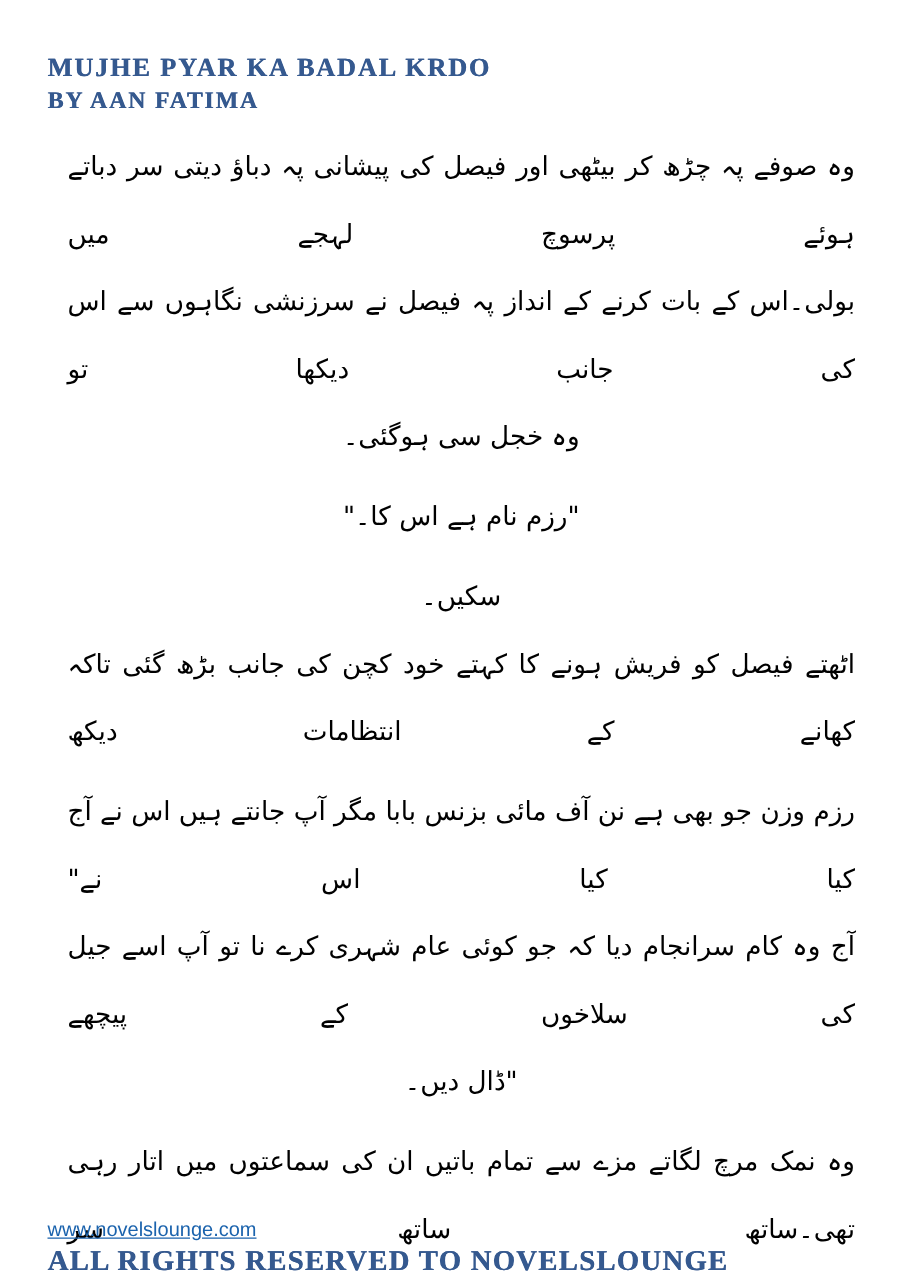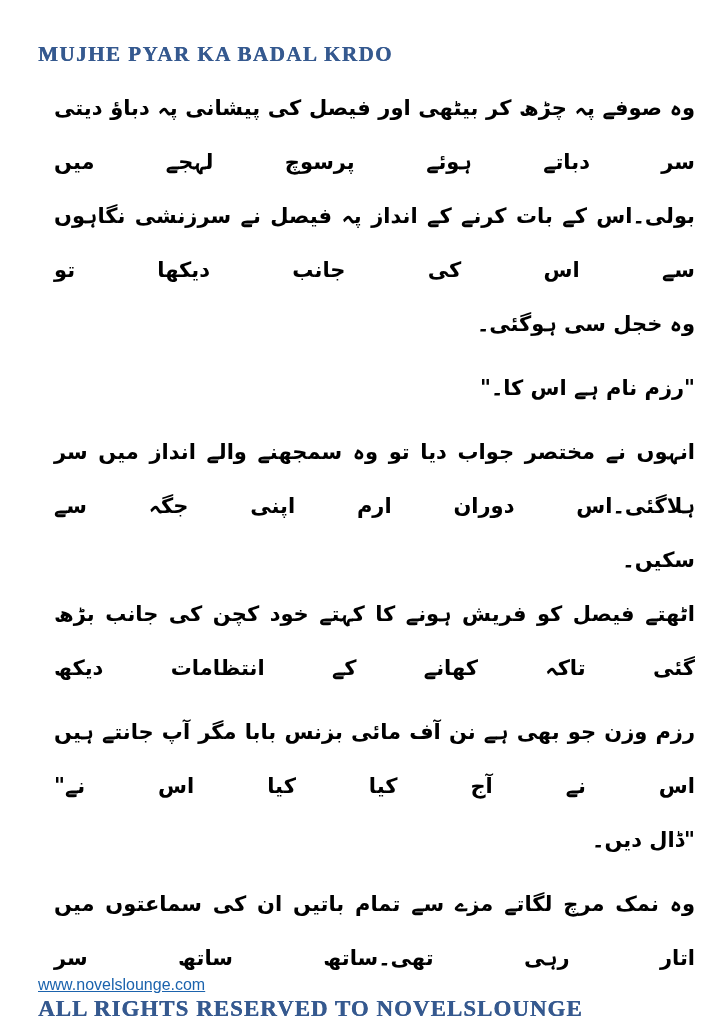--- a/index.html
+++ b/index.html
@@ -11,50 +11,50 @@
     width: 724px;
     height: 1024px;
     font-family: "Liberation Serif", serif;
     overflow: hidden;
   }
   .page {
     position: relative;
     width: 724px;
     height: 880px;
     box-sizing: border-box;
-    padding: 42px 29px 0 38px;
+    padding: 42px 40px 0 38px;
     background: var(--page-bg, #ffffff);
   }
   
   .header-row {
     display: flex;
     justify-content: space-between;
     align-items: baseline;
   }
   .novel-title, .page-indicator, .byline, .copyright {
     color: var(--header-blue, #35598f);
     font-family: "Liberation Serif", serif;
     font-weight: bold;
     letter-spacing: 1.5px;
     text-shadow: 0.4px 0 0 var(--header-blue, #35598f);
   }
   .novel-title   { font-size: 21px; }
   .page-indicator{ font-size: 21px; }
   .byline        { font-size: 19px; margin-top: 3px; }
   
   main { margin-top: 14px; }
-  .para { margin: 0 0 10px 16px; font-weight: bold; }
+  .para { margin: 0 0 10px 16px; }
   .urdu-line {
     direction: rtl;
     unicode-bidi: plaintext;
     font-family: "DejaVu Sans", sans-serif;
     font-size: 21px;
     line-height: 54px;
     color: var(--text-black, #000000);
-    text-align: right;
+    text-align: center;
     white-space: normal;
   }
   .urdu-line.full {
     text-align: justify;
     text-align-last: justify;
   }
   
   footer {
     position: absolute;
     left: 38px;
@@ -76,38 +76,39 @@
 </style>
 </head>
 <body>
 
 <div class="page">
 
   <header>
     <div class="header-row">
       <div class="novel-title">MUJHE PYAR KA BADAL KRDO</div>
     </div>
+    <div class="byline">BY AAN FATIMA</div>
   </header>
 
   <main id="paragraphs">
       <div class="para">
         <div class="urdu-line full" dir="rtl" lang="ur">وہ صوفے پہ چڑھ کر بیٹھی اور فیصل کی پیشانی پہ دباؤ دیتی سر دباتے ہوئے پرسوچ لہجے میں</div>
         <div class="urdu-line full" dir="rtl" lang="ur">بولی۔اس کے بات کرنے کے انداز پہ فیصل نے سرزنشی نگاہوں سے اس کی جانب دیکھا تو</div>
         <div class="urdu-line" dir="rtl" lang="ur">وہ خجل سی ہوگئی۔</div>
       </div>
       <div class="para">
         <div class="urdu-line" dir="rtl" lang="ur">"رزم نام ہے اس کا۔"</div>
       </div>
       <div class="para">
-        <div class="urdu-line full" dir="rtl" lang="ur">انہوں نے مختصر جواب دیا تو وہ سمجھنے والے انداز میں سر ہلاگئی۔اس دوران ارم اپنی جگہ سے</div>
         <div class="urdu-line" dir="rtl" lang="ur">سکیں۔</div>
         <div class="urdu-line full" dir="rtl" lang="ur">اٹھتے فیصل کو فریش ہونے کا کہتے خود کچن کی جانب بڑھ گئی تاکہ کھانے کے انتظامات دیکھ</div>
       </div>
       <div class="para">
         <div class="urdu-line full" dir="rtl" lang="ur">رزم وزن جو بھی ہے نن آف مائی بزنس بابا مگر آپ جانتے ہیں اس نے آج کیا کیا اس نے"</div>
+        <div class="urdu-line full" dir="rtl" lang="ur">آج وہ کام سرانجام دیا کہ جو کوئی عام شہری کرے نا تو آپ اسے جیل کی سلاخوں کے پیچھے</div>
         <div class="urdu-line" dir="rtl" lang="ur">"ڈال دیں۔</div>
       </div>
       <div class="para">
         <div class="urdu-line full" dir="rtl" lang="ur">وہ نمک مرچ لگاتے مزے سے تمام باتیں ان کی سماعتوں میں اتار رہی تھی۔ساتھ ساتھ سر</div>
       </div>
     </main>
 
   <footer>
     <a class="site-link">www.novelslounge.com</a>
     <div class="copyright">ALL RIGHTS RESERVED TO NOVELSLOUNGE</div>

